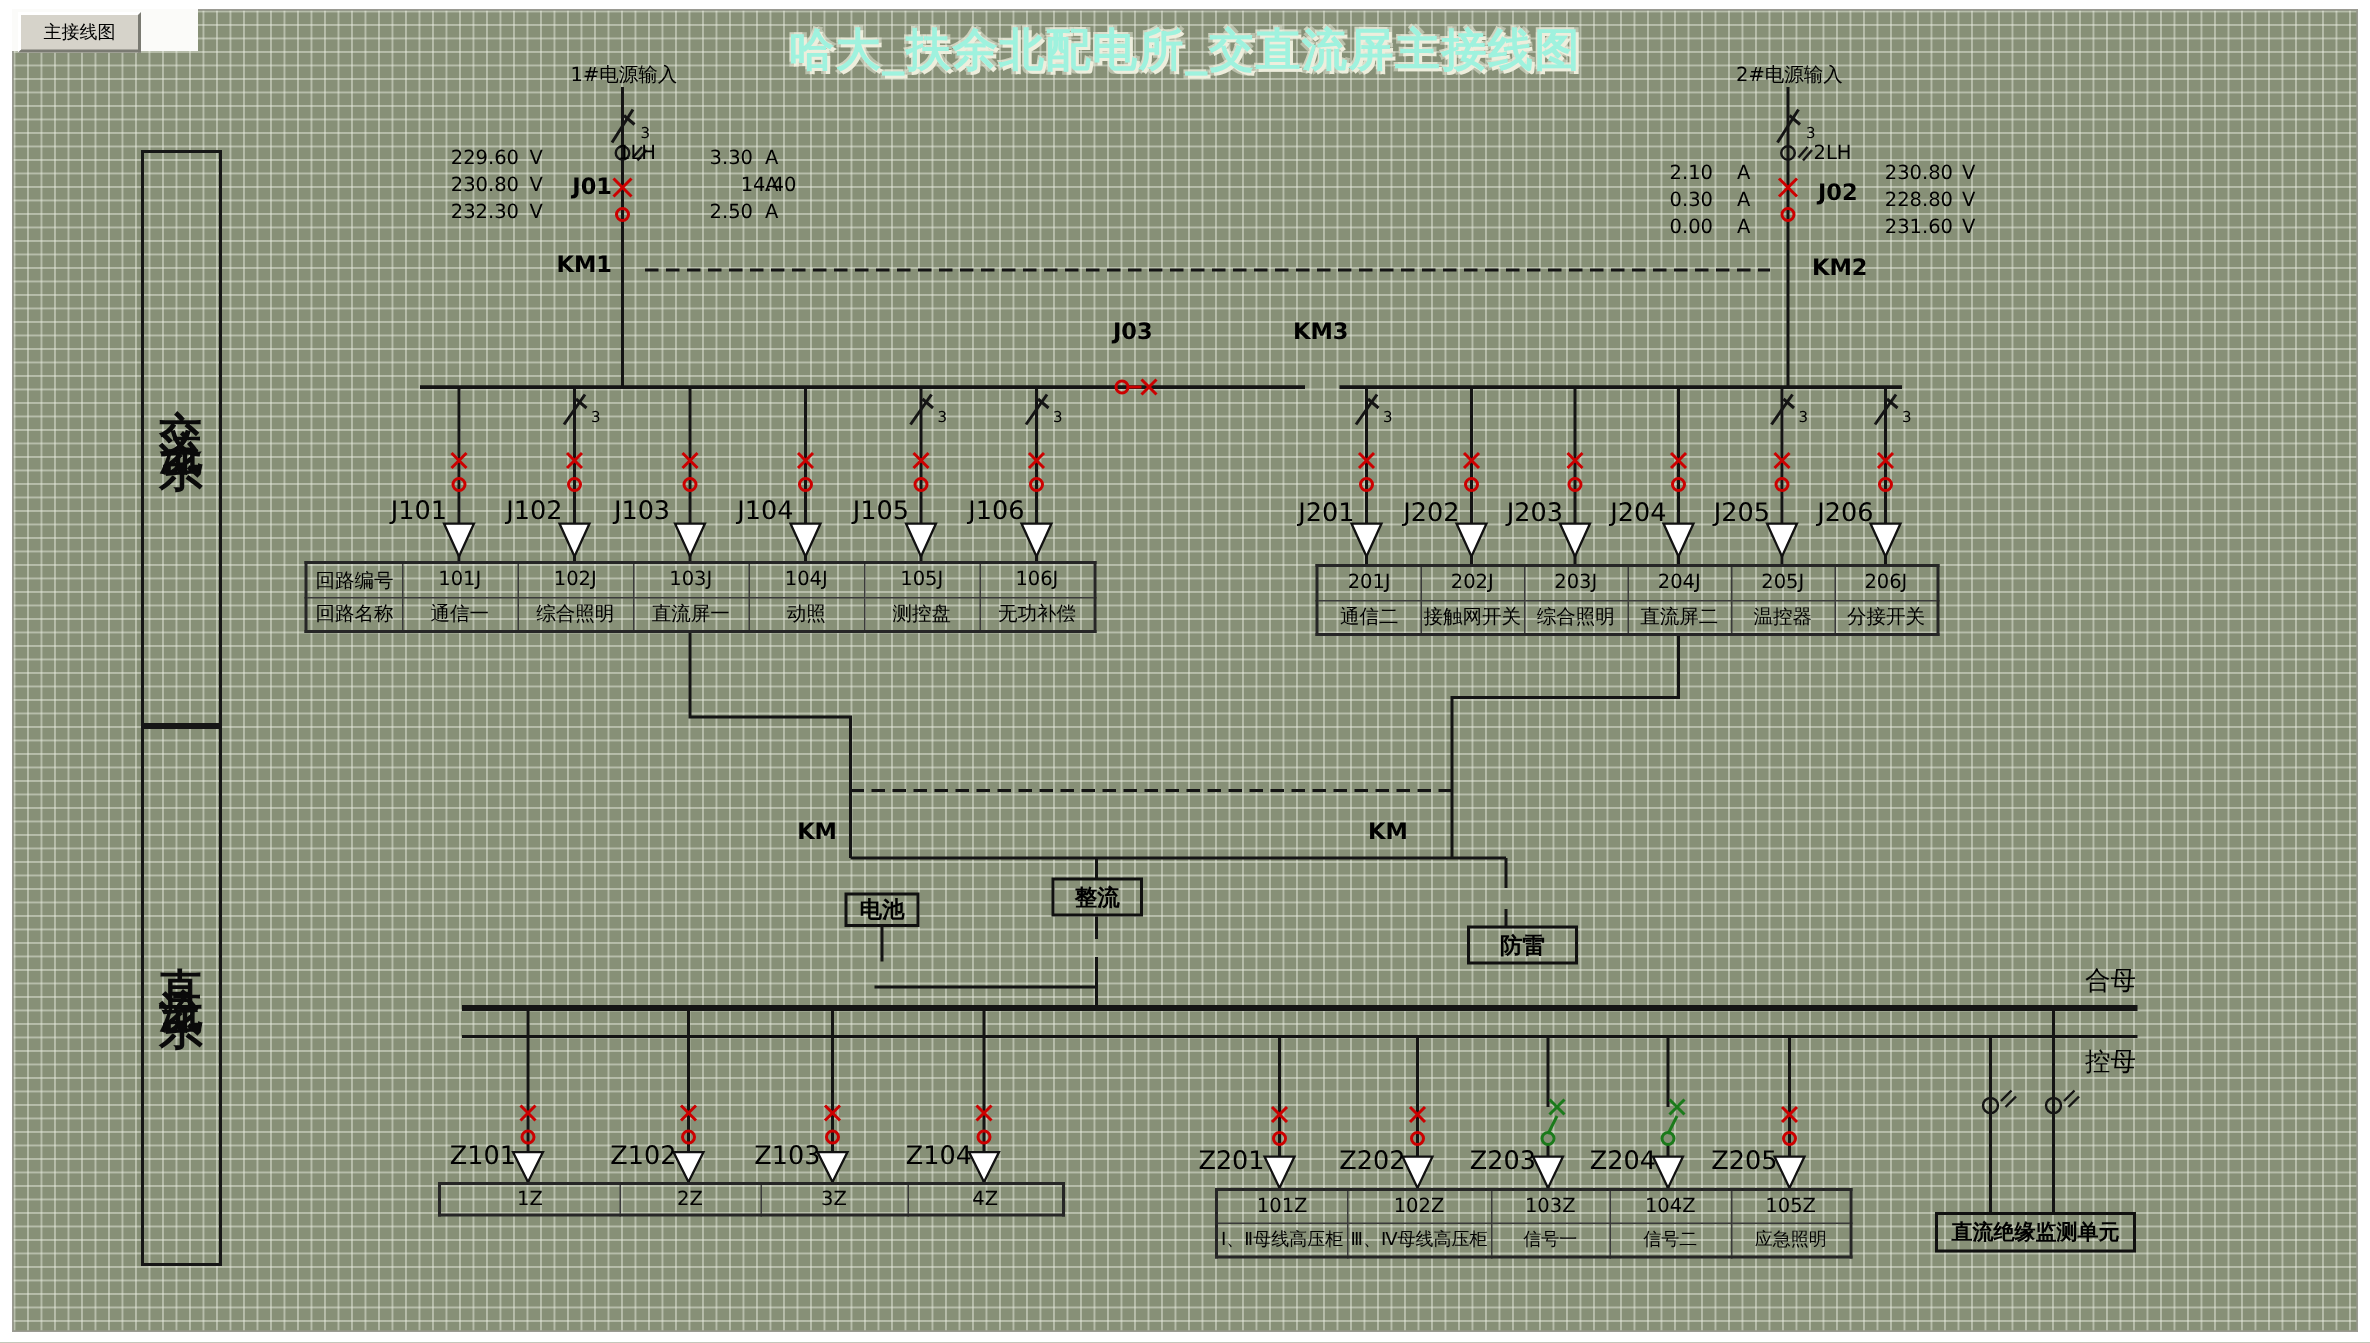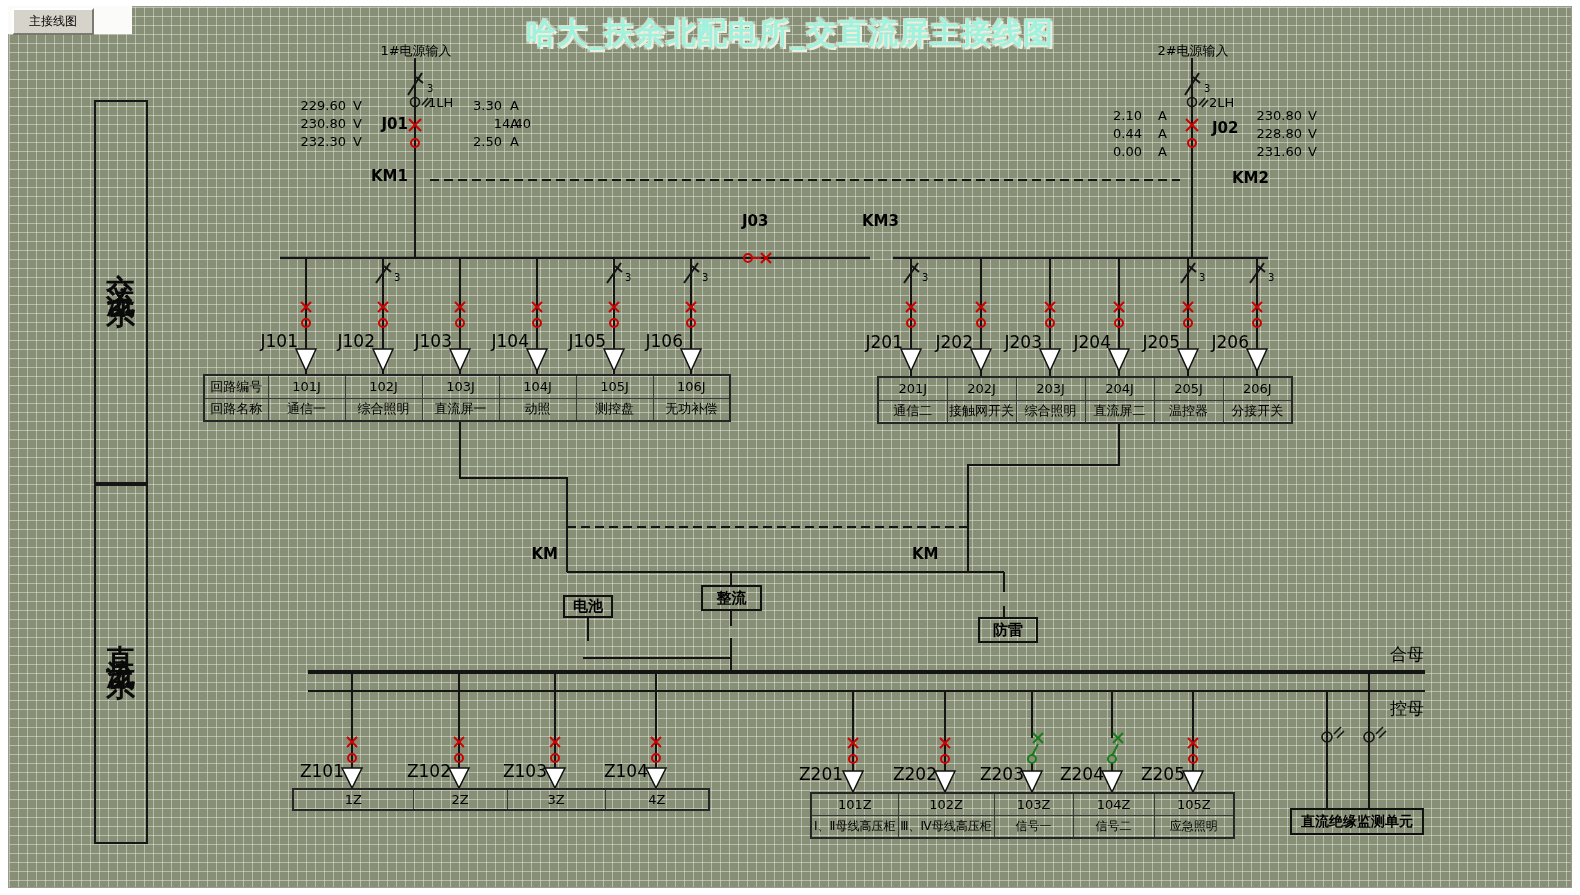--- a/index.html
+++ b/index.html
@@ -292,59 +292,59 @@
 <div class="title">哈大_扶余北配电所_交直流屏主接线图</div>
 
 <div class="sb" style="top:100px;height:384px;">
   <span>交流系…</span>
   </div>
 <div class="sb" style="top:484px;height:360px;">
   <span>直流系…</span>
   </div>
 
 <div class="lbl c" style="left:368px;top:44px;width:96px;">1#电源输入</div>
-<div class="lbl" style="left:428px;top:96px;">1LH</div>
+<div class="lbl" style="left:412px;top:96px;">1LH</div>
 <div class="lbl b f15 r" style="left:370px;top:116px;width:38px;">J01</div>
 <div class="lbl b f15 r" style="left:364px;top:168px;width:44px;">KM1</div>
 <div class="lbl r" style="left:296px;top:99px;width:50px;">229.60</div>
 <div class="lbl" style="left:353px;top:99px;">V</div>
 <div class="lbl r" style="left:296px;top:117px;width:50px;">230.80</div>
 <div class="lbl" style="left:353px;top:117px;">V</div>
 <div class="lbl r" style="left:296px;top:135px;width:50px;">232.30</div>
 <div class="lbl" style="left:353px;top:135px;">V</div>
 <div class="lbl r" style="left:450px;top:99px;width:52px;">3.30</div>
 <div class="lbl" style="left:510px;top:99px;">A</div>
 <div class="lbl r" style="left:450px;top:117px;width:52px;margin-left:29px;">14.40</div>
 <div class="lbl" style="left:510px;top:117px;">A</div>
 <div class="lbl r" style="left:450px;top:135px;width:52px;">2.50</div>
 <div class="lbl" style="left:510px;top:135px;">A</div>
 
 <div class="lbl c" style="left:1145px;top:44px;width:96px;">2#电源输入</div>
 <div class="lbl" style="left:1209px;top:96px;">2LH</div>
 <div class="lbl b f15" style="left:1212px;top:120px;">J02</div>
-<div class="lbl b f15" style="left:1208px;top:170px;padding-left:24px;">KM2</div>
+<div class="lbl b f15" style="left:1208px;top:170px;">KM2</div>
 <div class="lbl r" style="left:1096px;top:109px;width:46px;">2.10</div>
 <div class="lbl" style="left:1158px;top:109px;">A</div>
-<div class="lbl r" style="left:1096px;top:127px;width:46px;">0.44</div>
+<div class="lbl r" style="left:1096px;top:127px;width:46px;">0.30</div>
 <div class="lbl" style="left:1158px;top:127px;">A</div>
 <div class="lbl r" style="left:1096px;top:145px;width:46px;">0.00</div>
 <div class="lbl" style="left:1158px;top:145px;">A</div>
 <div class="lbl r" style="left:1248px;top:109px;width:54px;">230.80</div>
 <div class="lbl" style="left:1308px;top:109px;">V</div>
 <div class="lbl r" style="left:1248px;top:127px;width:54px;">228.80</div>
 <div class="lbl" style="left:1308px;top:127px;">V</div>
 <div class="lbl r" style="left:1248px;top:145px;width:54px;">231.60</div>
 <div class="lbl" style="left:1308px;top:145px;">V</div>
 
 <div class="lbl b f15" style="left:742px;top:213px;">J03</div>
 <div class="lbl b f15" style="left:862px;top:213px;">KM3</div>
 
 <div class="lbl f13 r" style="left:250px;top:332px;width:48px;">J101</div>
 <div class="lbl f13 r" style="left:327px;top:332px;width:48px;">J102</div>
-<div class="lbl f13 r" style="left:404px;top:332px;width:48px;">J103</div>
+<div class="lbl f13 r" style="left:404px;top:332px;width:48px;text-align:center;">J103</div>
 <div class="lbl f13 r" style="left:481px;top:332px;width:48px;">J104</div>
 <div class="lbl f13 r" style="left:558px;top:332px;width:48px;">J105</div>
 <div class="lbl f13 r" style="left:635px;top:332px;width:48px;">J106</div>
 <div class="lbl f13 r" style="left:855px;top:333px;width:48px;">J201</div>
 <div class="lbl f13 r" style="left:925px;top:333px;width:48px;">J202</div>
 <div class="lbl f13 r" style="left:994px;top:333px;width:48px;">J203</div>
 <div class="lbl f13 r" style="left:1063px;top:333px;width:48px;">J204</div>
 <div class="lbl f13 r" style="left:1132px;top:333px;width:48px;">J205</div>
 <div class="lbl f13 r" style="left:1201px;top:333px;width:48px;">J206</div>
 
@@ -406,21 +406,21 @@
     <td>温控器</td>
     <td>分接开关</td>
   </tr>
 </tbody>
   </table>
 
 <div class="lbl b f15 r" style="left:512px;top:546px;width:46px;">KM</div>
 <div class="lbl b f15" style="left:912px;top:546px;">KM</div>
 <div class="box" style="left:563px;top:595px;width:50px;height:23px;">电池</div>
 <div class="box" style="left:701px;top:585px;width:61px;height:26px;">整流</div>
-<div class="box" style="left:978px;top:617px;width:60px;height:26px;">防雷</div>
+<div class="box" style="left:978px;top:617px;width:74px;height:26px;">防雷</div>
 <div class="lbl f13" style="left:1390px;top:645px;">合母</div>
 <div class="lbl f13" style="left:1390px;top:699px;">控母</div>
 <div class="box" style="left:1290px;top:808px;width:134px;height:27px;font-size:14px;">直流绝缘监测单元</div>
 
 <div class="lbl f13 r" style="left:296px;top:762px;width:48px;">Z101</div>
 <div class="lbl f13 r" style="left:403px;top:762px;width:48px;">Z102</div>
 <div class="lbl f13 r" style="left:499px;top:762px;width:48px;">Z103</div>
 <div class="lbl f13 r" style="left:600px;top:762px;width:48px;">Z104</div>
 <div class="lbl f13 r" style="left:797px;top:765px;width:48px;text-align:center;">Z201</div>
 <div class="lbl f13 r" style="left:889px;top:765px;width:48px;">Z202</div>

